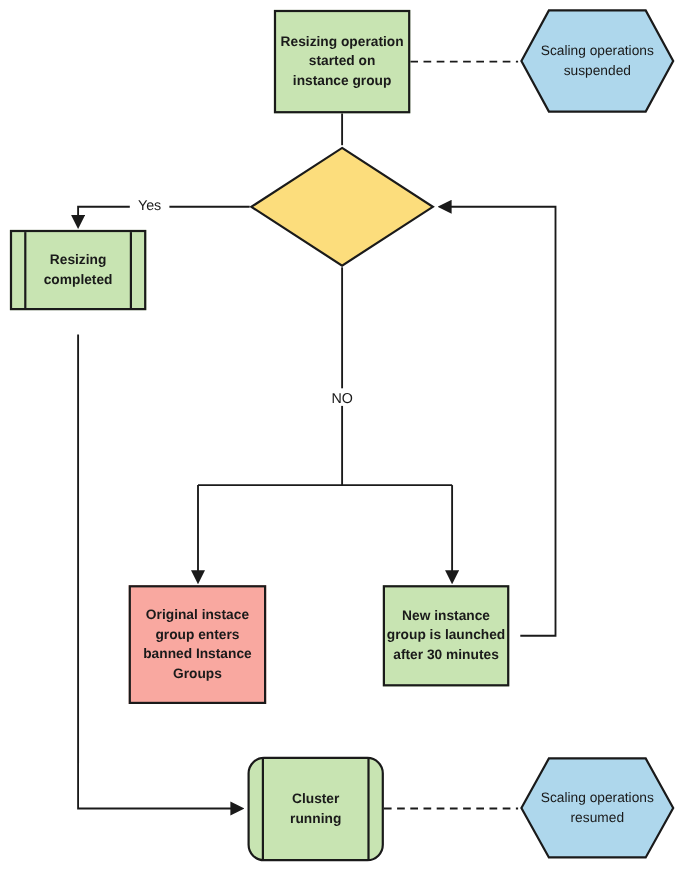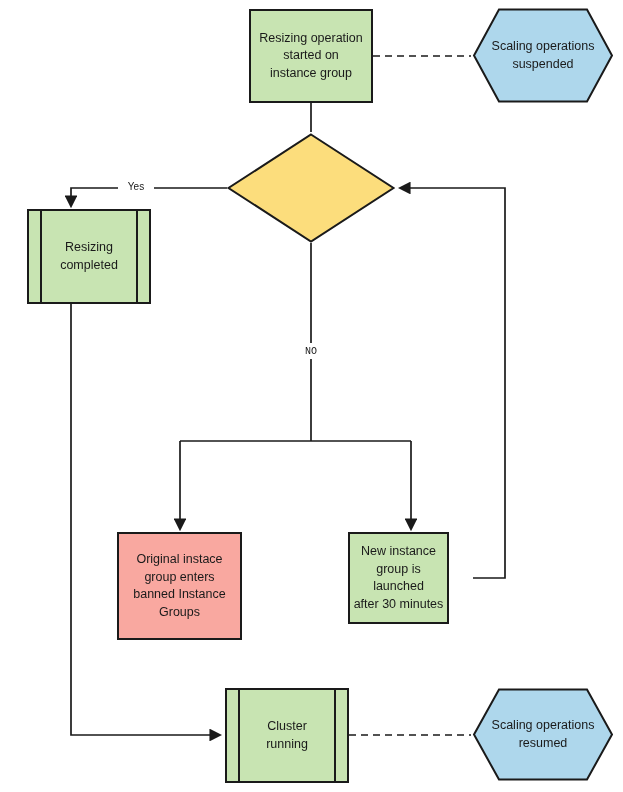--- a/index.html
+++ b/index.html
@@ -17,34 +17,34 @@
   .edges .dashed{stroke-dasharray:7 5;}
   #arrowhead path{fill:var(--line);stroke:none;}
   
   .node{
     position:absolute;z-index:2;
     display:flex;align-items:center;justify-content:center;
     text-align:center;font-size:12.5px;line-height:1.4;
     box-sizing:border-box;
   }
   .node-label{white-space:pre-line;position:relative;z-index:3;width:100%;}
-  .rect{border:2px solid var(--border);}
+  .rect{border:2px solid var(--border);font-weight:bold;}
   .fill-green{background:var(--green);}
   .fill-pink{background:var(--pink);}
   .shape{position:absolute;left:0;top:0;width:100%;height:100%;overflow:visible;}
   .diamond-poly{fill:var(--yellow);stroke:var(--border);stroke-width:2;}
   .hex-poly{fill:var(--blue);stroke:var(--border);stroke-width:2;}
   .bar{position:absolute;top:0;bottom:0;width:2px;background:var(--border);z-index:2;}
   .bar-left{left:11px;}
   .bar-right{right:11px;}
   
   .edge-label{
     position:absolute;z-index:4;background:#ffffff;
     display:flex;align-items:center;justify-content:center;
-    font-size:10px;color:var(--text);
+    font-size:13px;color:var(--text);
   }
 </style>
 </head>
 <body>
 
 <div class="canvas">
 
   <svg class="edges">
     <defs>
       <marker id="arrowhead" viewBox="0 0 10 10" refX="7.5" refY="5" markerWidth="7.5" markerHeight="7.5" orient="auto">
@@ -76,55 +76,55 @@
     <span class="node-label">Scaling operations
 suspended</span>
   </div>
 
   <div class="node" style="left:227px;top:133px;width:168px;height:110px;">
     <svg class="shape" viewBox="0 0 168 110">
       <polygon class="diamond-poly" points="84,1.5 166.5,55 84,108.5 1.5,55"></polygon>
     </svg>
   </div>
 
-  <div class="node rect fill-green" style="left:27px;top:209px;width:124px;height:95px;">
+  <div class="node rect fill-green" style="left:9px;top:209px;width:124px;height:73px;">
     <div class="bar bar-left"></div>
     <div class="bar bar-right"></div>
     <span class="node-label">Resizing
 completed</span>
   </div>
 
   <div class="node rect fill-pink" style="left:117px;top:532px;width:125px;height:108px;">
     <span class="node-label">Original instace
 group enters
 banned Instance
 Groups</span>
   </div>
 
-  <div class="node rect fill-green" style="left:348px;top:532px;width:101px;height:92px;justify-content:flex-end;">
+  <div class="node rect fill-green" style="left:348px;top:532px;width:115px;height:92px;justify-content:flex-end;">
     <span class="node-label">New instance
 group is launched
 after 30 minutes</span>
   </div>
 
-  <div class="node rect fill-green" style="left:225px;top:688px;width:124px;height:95px;">
+  <div class="node rect fill-green" style="left:225px;top:688px;width:124px;height:95px;border-radius:15px;">
     <div class="bar bar-left"></div>
     <div class="bar bar-right"></div>
     <span class="node-label">Cluster
 running</span>
   </div>
 
   <div class="node" style="left:473px;top:688px;width:140px;height:93px;">
     <svg class="shape" viewBox="0 0 140 93">
       <polygon class="hex-poly" points="1,46.5 26,1.5 114,1.5 139,46.5 114,91.5 26,91.5"></polygon>
     </svg>
     <span class="node-label">Scaling operations
 resumed</span>
   </div>
 
   <div class="edge-label" style="left:118px;top:178px;width:36px;height:17px;">
     <span>Yes</span>
   </div>
-  <div class="edge-label" style="left:296px;top:343px;width:30px;height:16px;font-family:Liberation Mono, monospace;">
+  <div class="edge-label" style="left:296px;top:353px;width:30px;height:16px;">
     <span>NO</span>
   </div>
 
 </div>
 
 </body></html>

